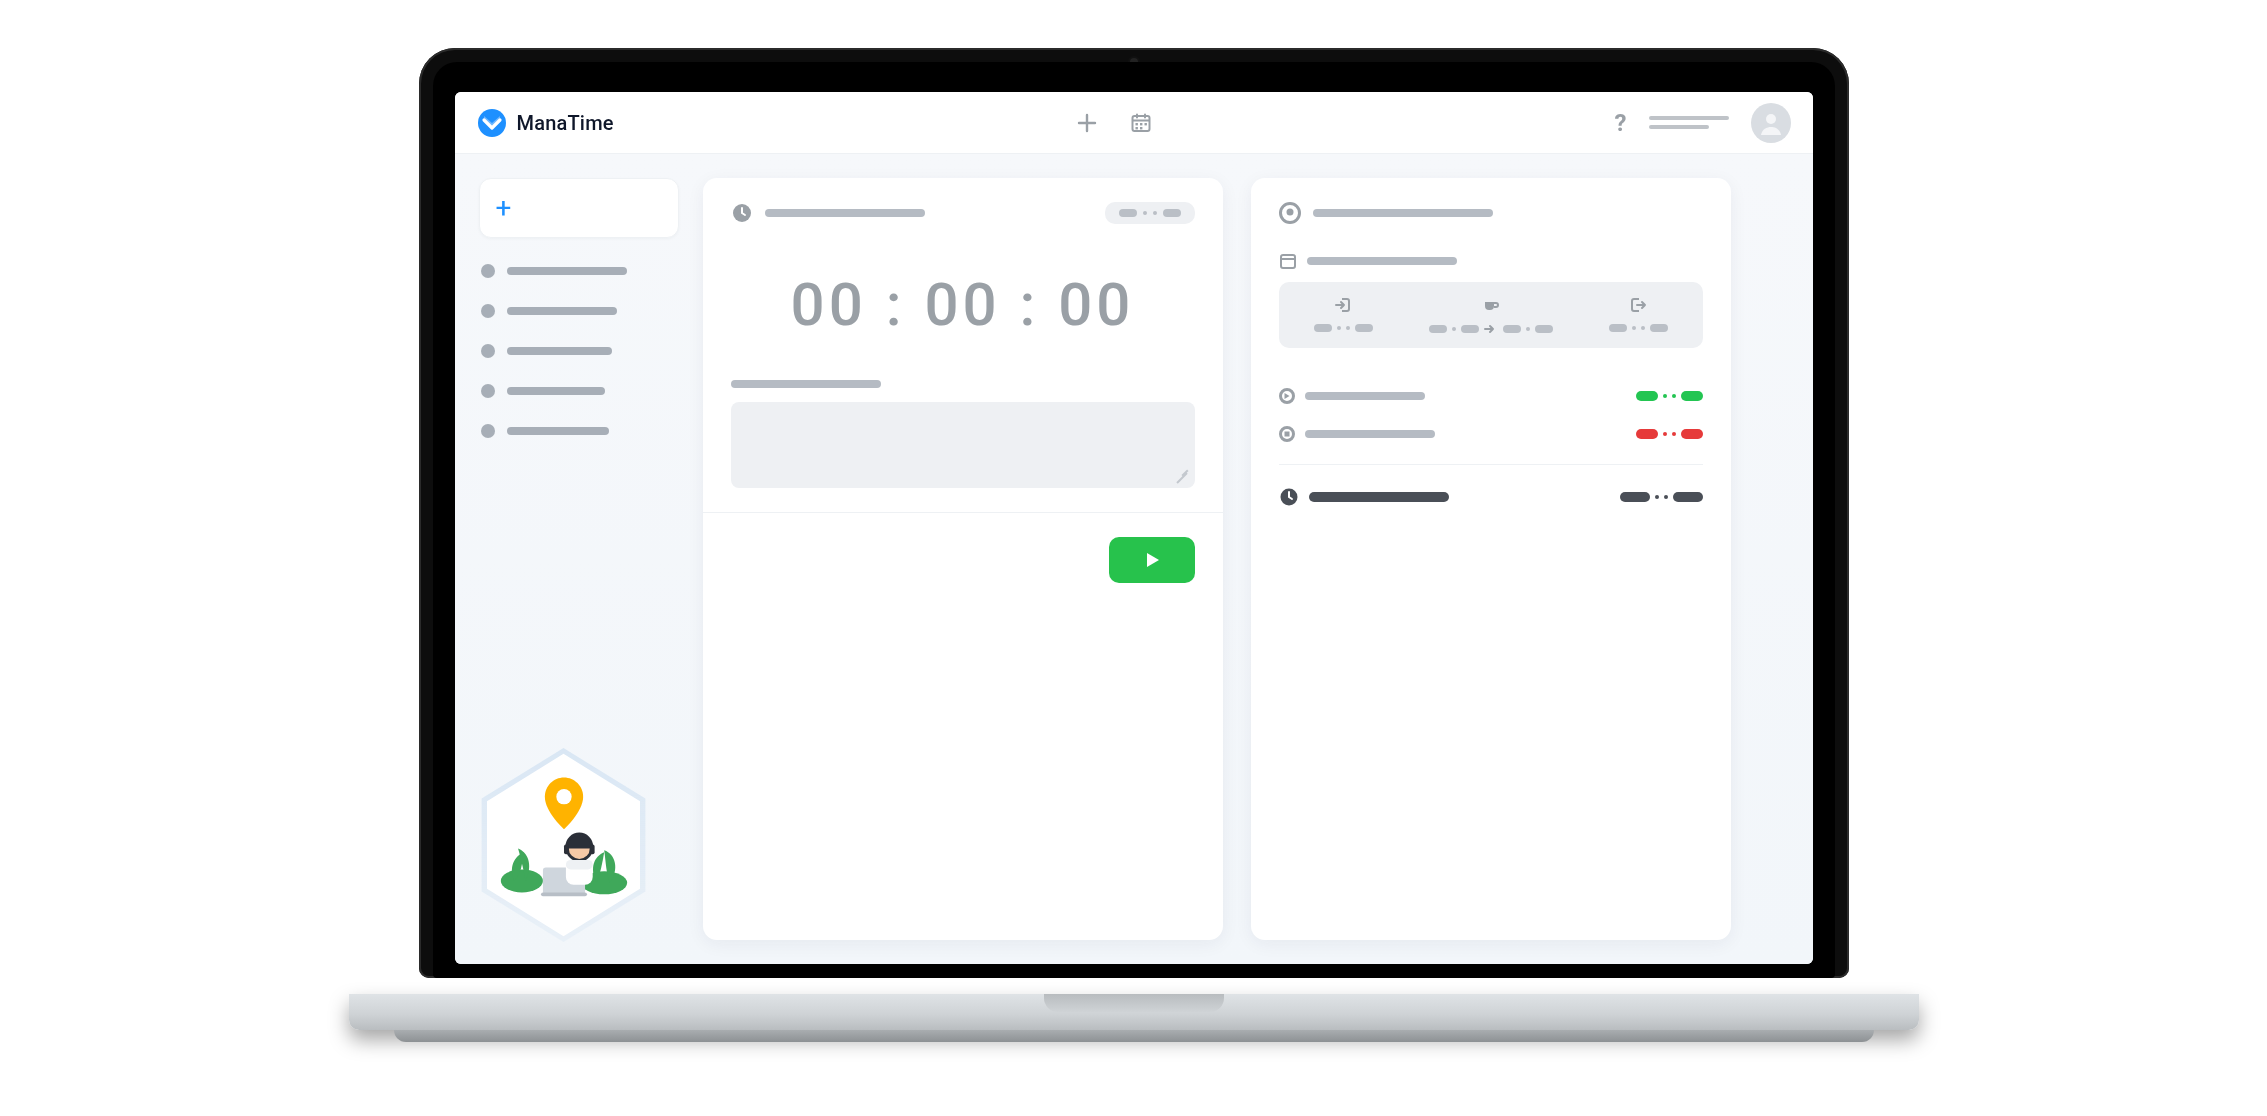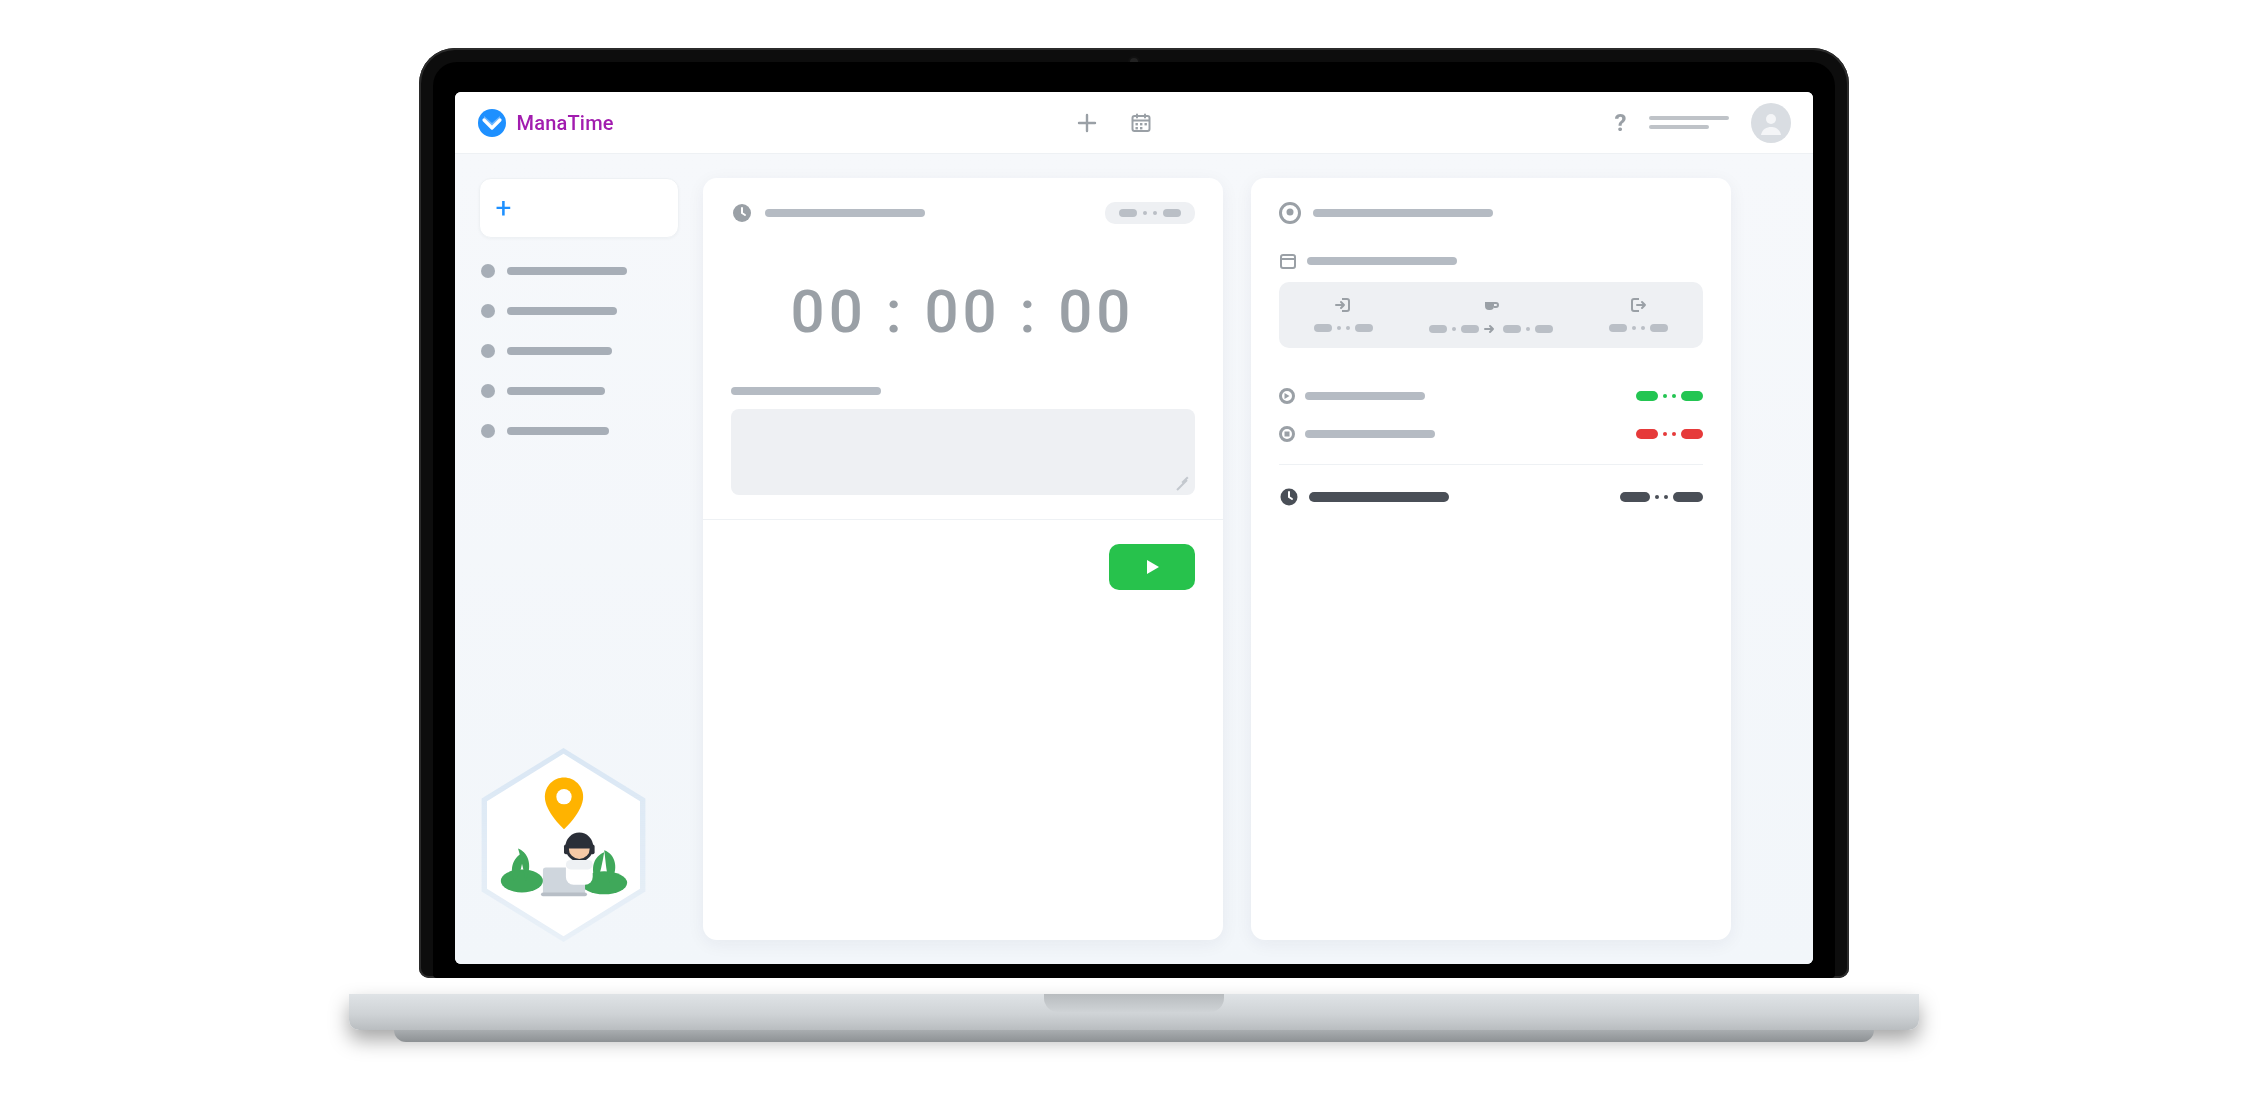--- a/index.html
+++ b/index.html
@@ -102,21 +102,21 @@
   .topbar {
     height: 62px;
     background: #fff;
     border-bottom: 1px solid #eef1f4;
     display: flex;
     align-items: center;
     padding: 0 22px;
     gap: 14px;
   }
   .brand { display: flex; align-items: center; gap: 10px; }
-  .brand-name { font-size: 20px; font-weight: 500; color: #a21caf; letter-spacing: .2px; }
+  .brand-name { font-size: 20px; font-weight: 500; color: #0f172a; letter-spacing: .2px; }
 
   .topbar-center {
     flex: 1;
     display: flex;
     justify-content: center;
     gap: 26px;
   }
   .icon-btn {
     color: #9aa0a6;
     cursor: pointer;
@@ -197,21 +197,21 @@
     display:inline-flex; align-items:center; gap:6px;
     color:#9aa0a6;
   }
   .mini-seg { width:18px; height:8px; background:#babfc6; border-radius:5px; }
   .mini-dot { width:4px; height:4px; background:#babfc6; border-radius:50%; }
 
   .timer-display {
     text-align:center;
     font-size:60px; font-weight:500; color:#9aa0a6;
     letter-spacing: 4px;
-    margin: 30px 0 40px;
+    margin: 23px 0 40px;
     font-variant-numeric: tabular-nums;
   }
   .sep-line { height:8px; width:150px; background:#b5bbc3; border-radius:5px; margin-bottom:14px; }
   .textarea-skel {
     background:#eef0f3; border-radius:8px; height:86px; padding:12px 14px; position:relative;
   }
   .textarea-skel .ln { height:6px; width:140px; background:#cfd3d8; border-radius:4px; }
   .resize-grip {
     position:absolute; right:6px; bottom:6px; width:14px; height:14px;
   }

